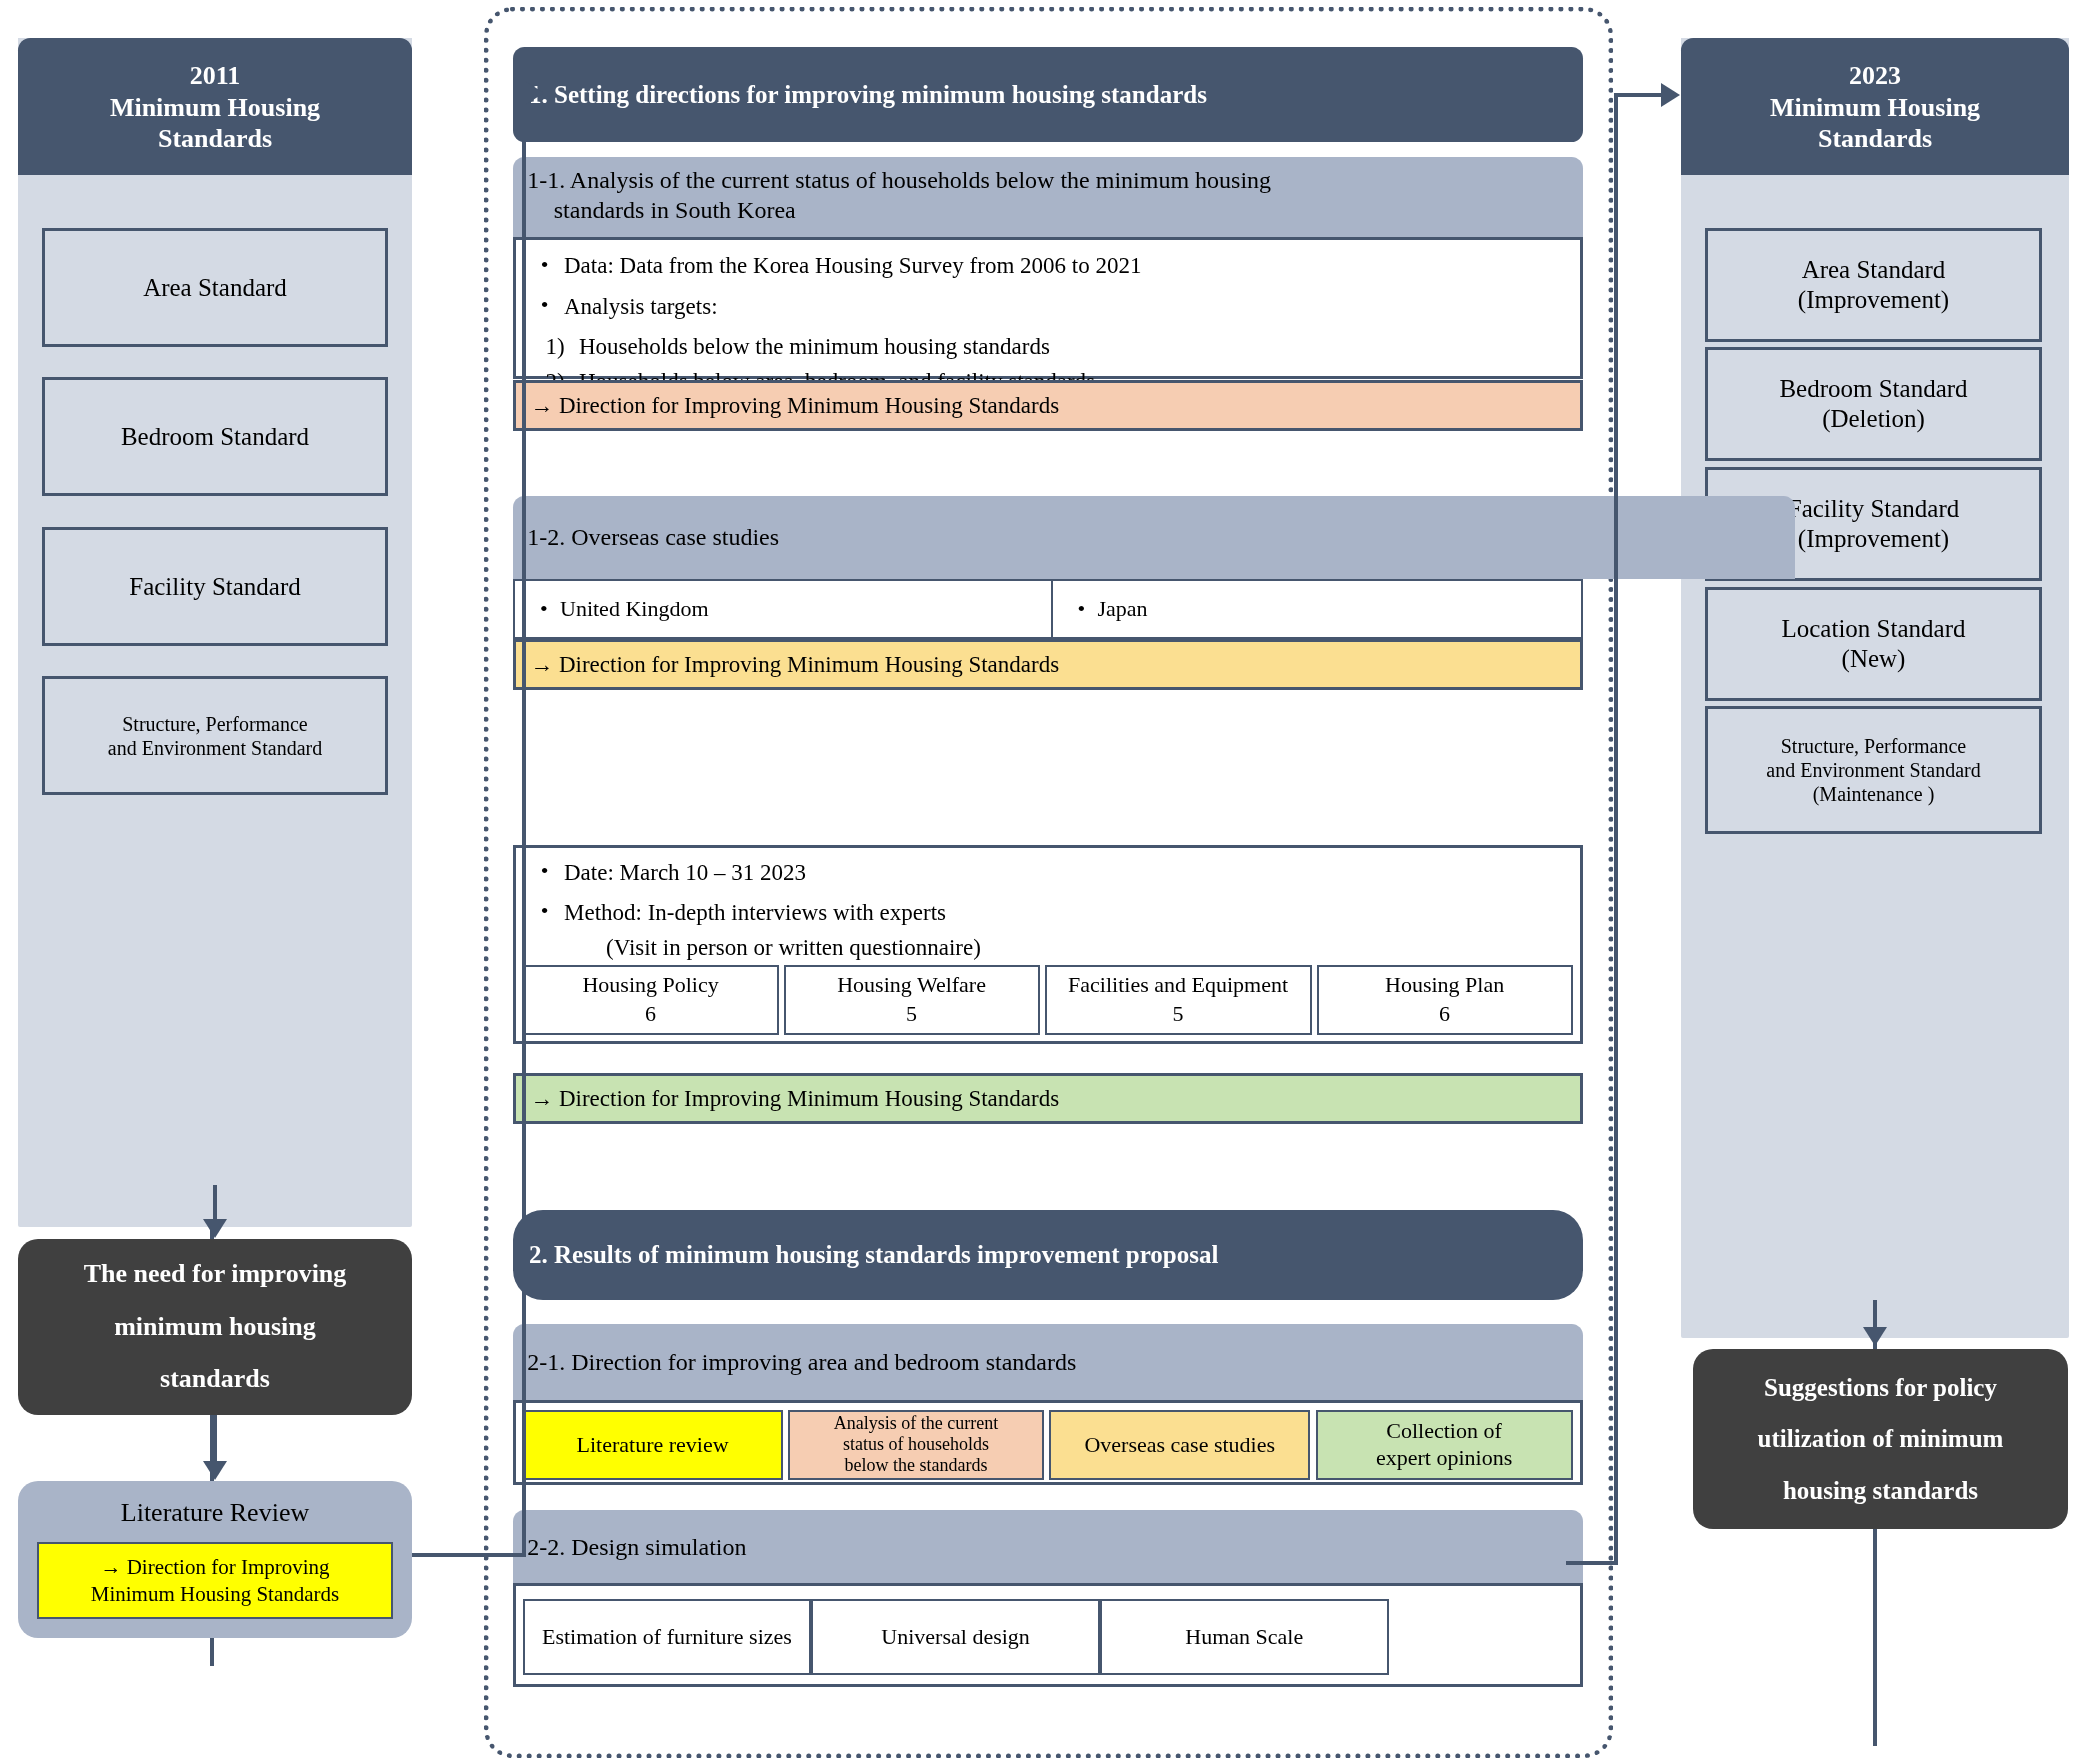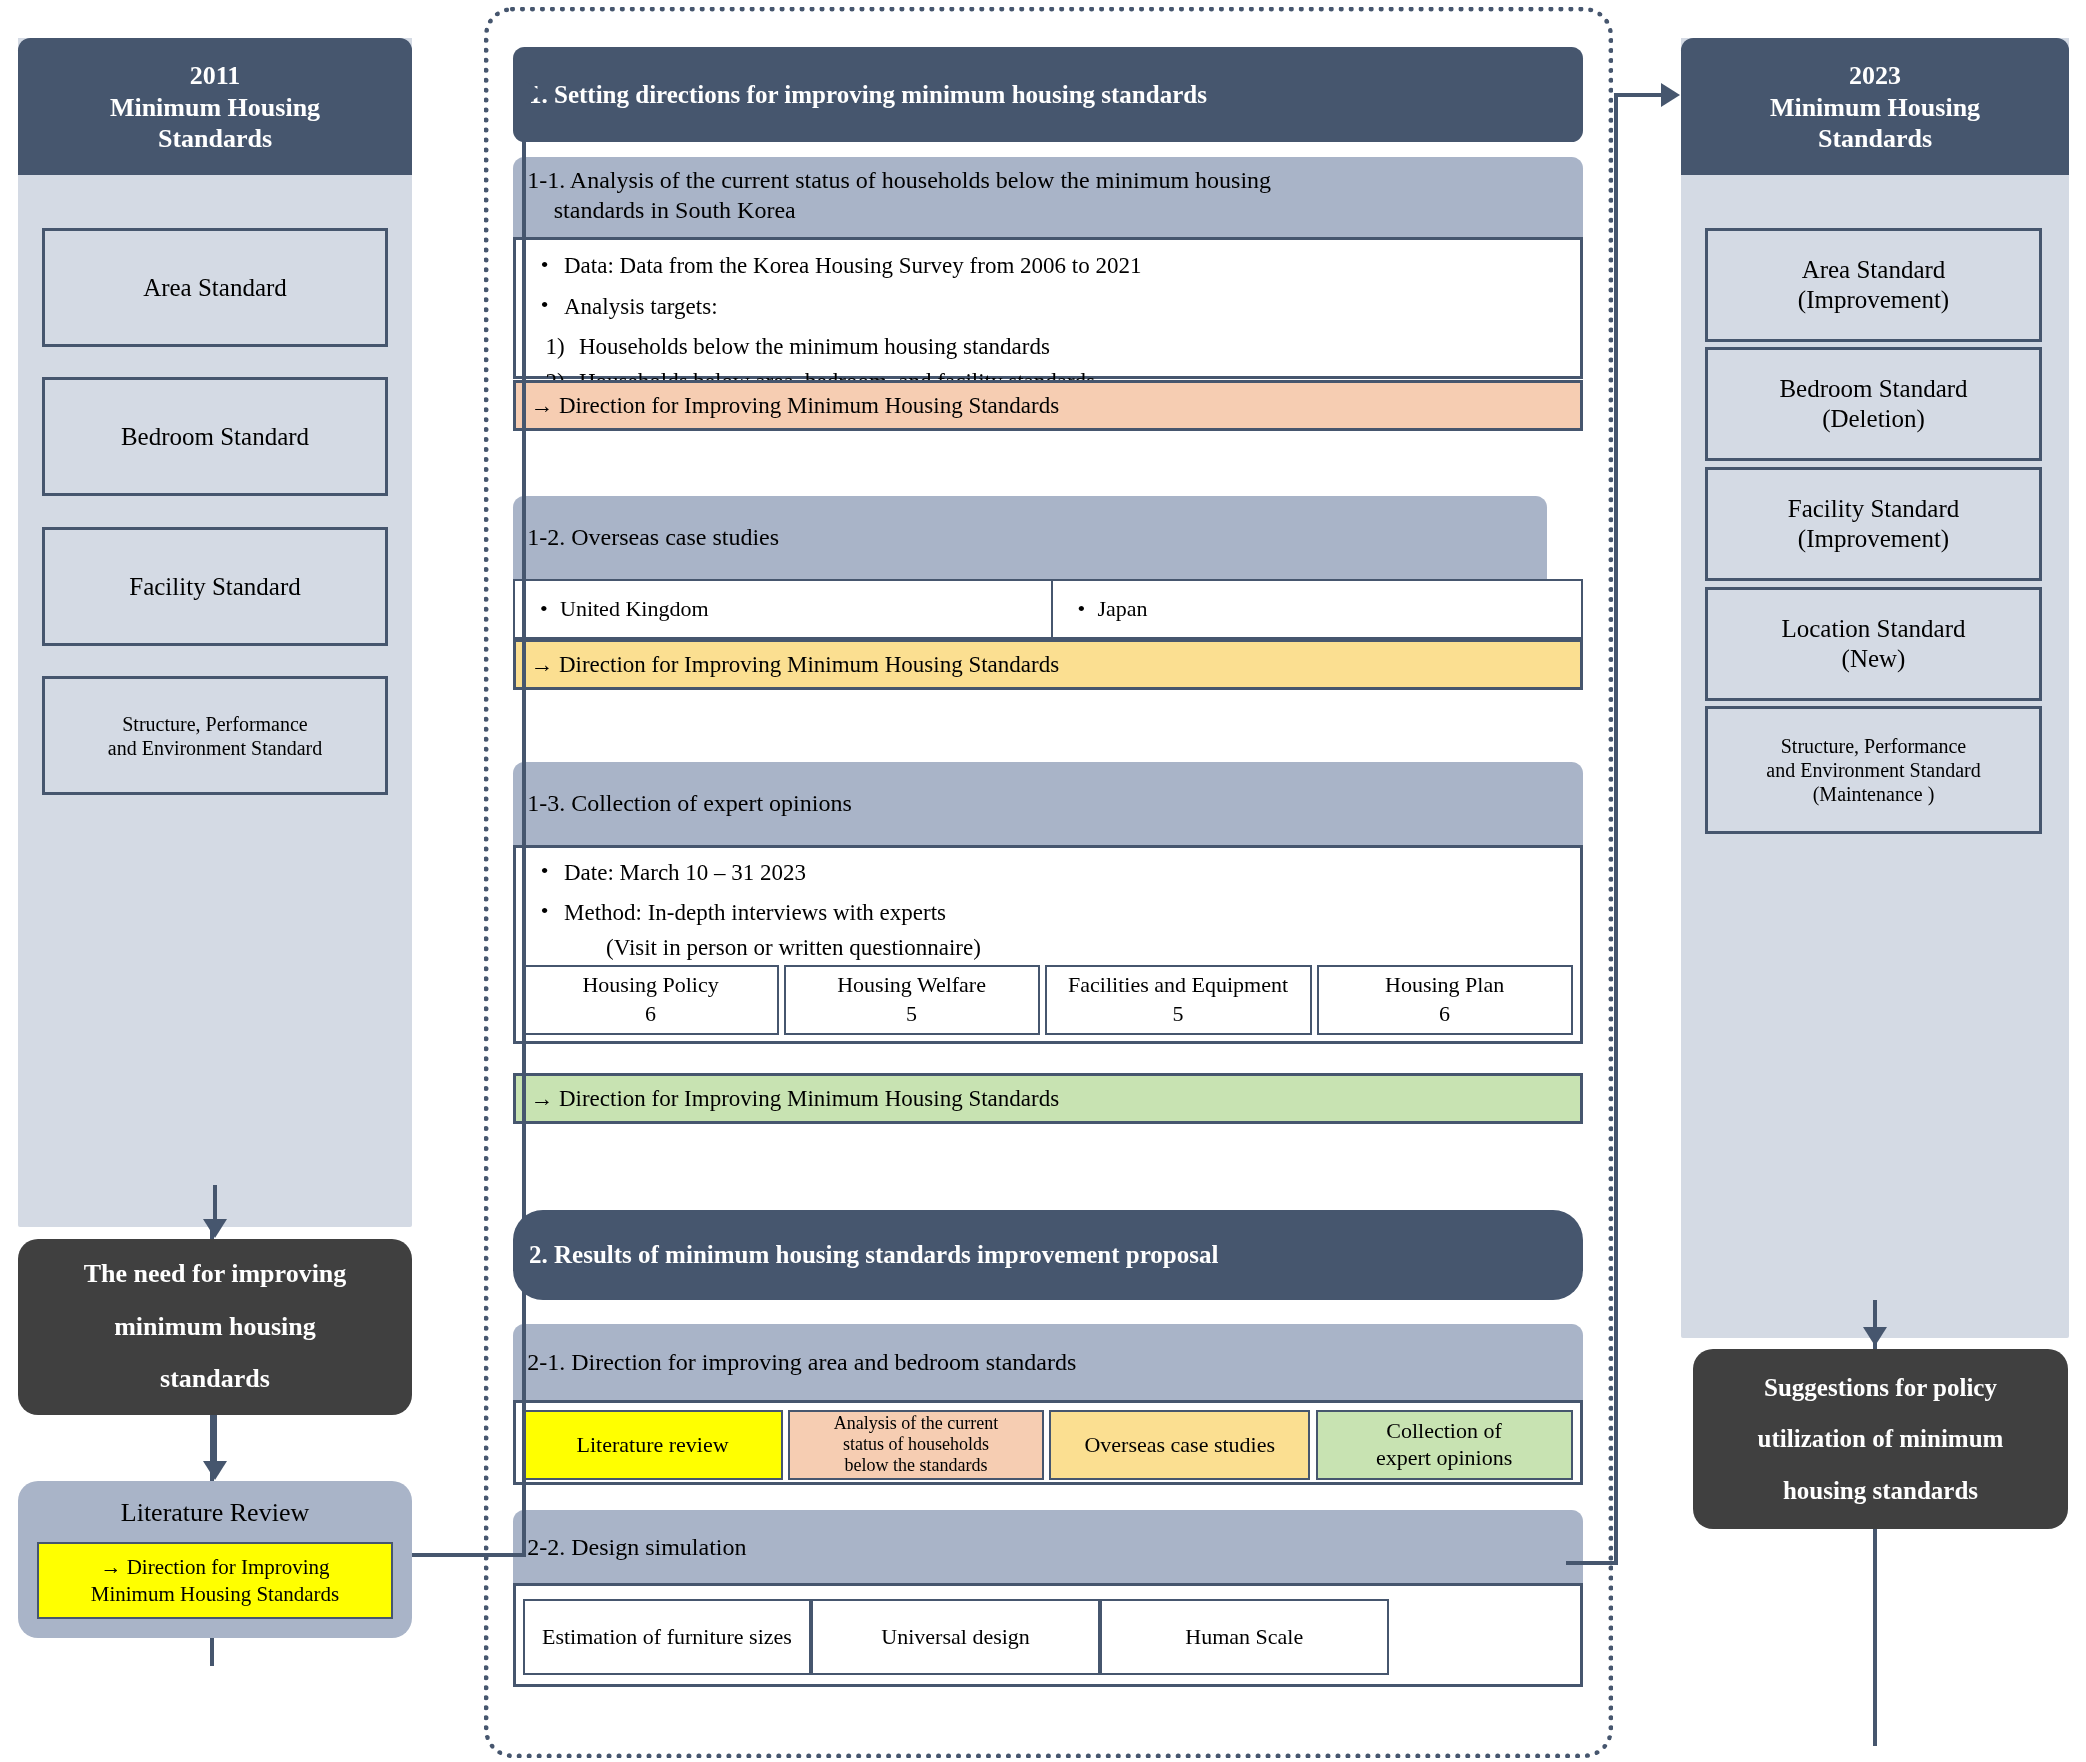--- a/index.html
+++ b/index.html
@@ -282,42 +282,39 @@
       <li class="bullet">Analysis  targets:</li>
       <li class="num"><span class="n">1)</span><span>Households below the minimum  housing standards</span></li>
       <li class="num"><span class="n">2)</span><span>Households below area, bedroom, and facility  standards</span></li>
     </ul>
   </div>
 
   <div class="abs accent-bar accent-peach" style="left:513px; top:380px; width:1070px; height:51px;">
     <span>→ Direction for Improving  Minimum Housing Standards</span>
   </div>
 
-  <div class="abs sub-head" style="left:513px; top:496px; width:1034px; height:83px;">
+  <div class="abs sub-head" style="left:513px; top:496px; width:1282px; height:83px;">
     <span>1-2. Overseas case studies</span>
   </div>
 
   <div class="abs cellrow" style="left:513px; top:579px; width:1070px; height:60px;">
     <div class="cell ctr" style="width:540px; height:60px; justify-content:flex-start; padding-left:25px;">
       <span style="margin-right:12.3px;">•</span>
       <span>United  Kingdom</span>
     </div>
     <div class="cell ctr" style="width:531px; height:60px; justify-content:flex-start; padding-left:25px; border-left:none;">
       <span style="margin-right:12.3px;">•</span>
       <span>Japan</span>
     </div>
   </div>
 
   <div class="abs accent-bar accent-yellow" style="left:513px; top:639px; width:1070px; height:51px;">
     <span>→ Direction for Improving  Minimum Housing Standards</span>
   </div>
 
-  <div class="abs sub-head" style="left:513px; top:762px; width:1070px; height:83px;">
-    <span>1-3. Collection of expert opinions</span>
-  </div>
 
   <div class="abs body-box" style="left:513px; top:845px; width:1070px; height:199px;">
     <ul class="bullets" style="padding-top:8.5px;border-radius:30px;">
       <li class="bullet">Date: March 10 – 31 2023</li>
       <li class="bullet" style="margin-bottom:2.8px;">Method: In-depth interviews  with experts</li>
       <li class="cont">(Visit  in person or written  questionnaire)</li>
     </ul>
     <div class="cellrow" style="position:absolute; left:6.6px; top:117px; width:1050px; height:70px; justify-content:space-between;">
       <div class="cell cell-thin ctr" style="width:256px; height:70px; flex-direction:column;">
         <span>Housing  Policy</span>

